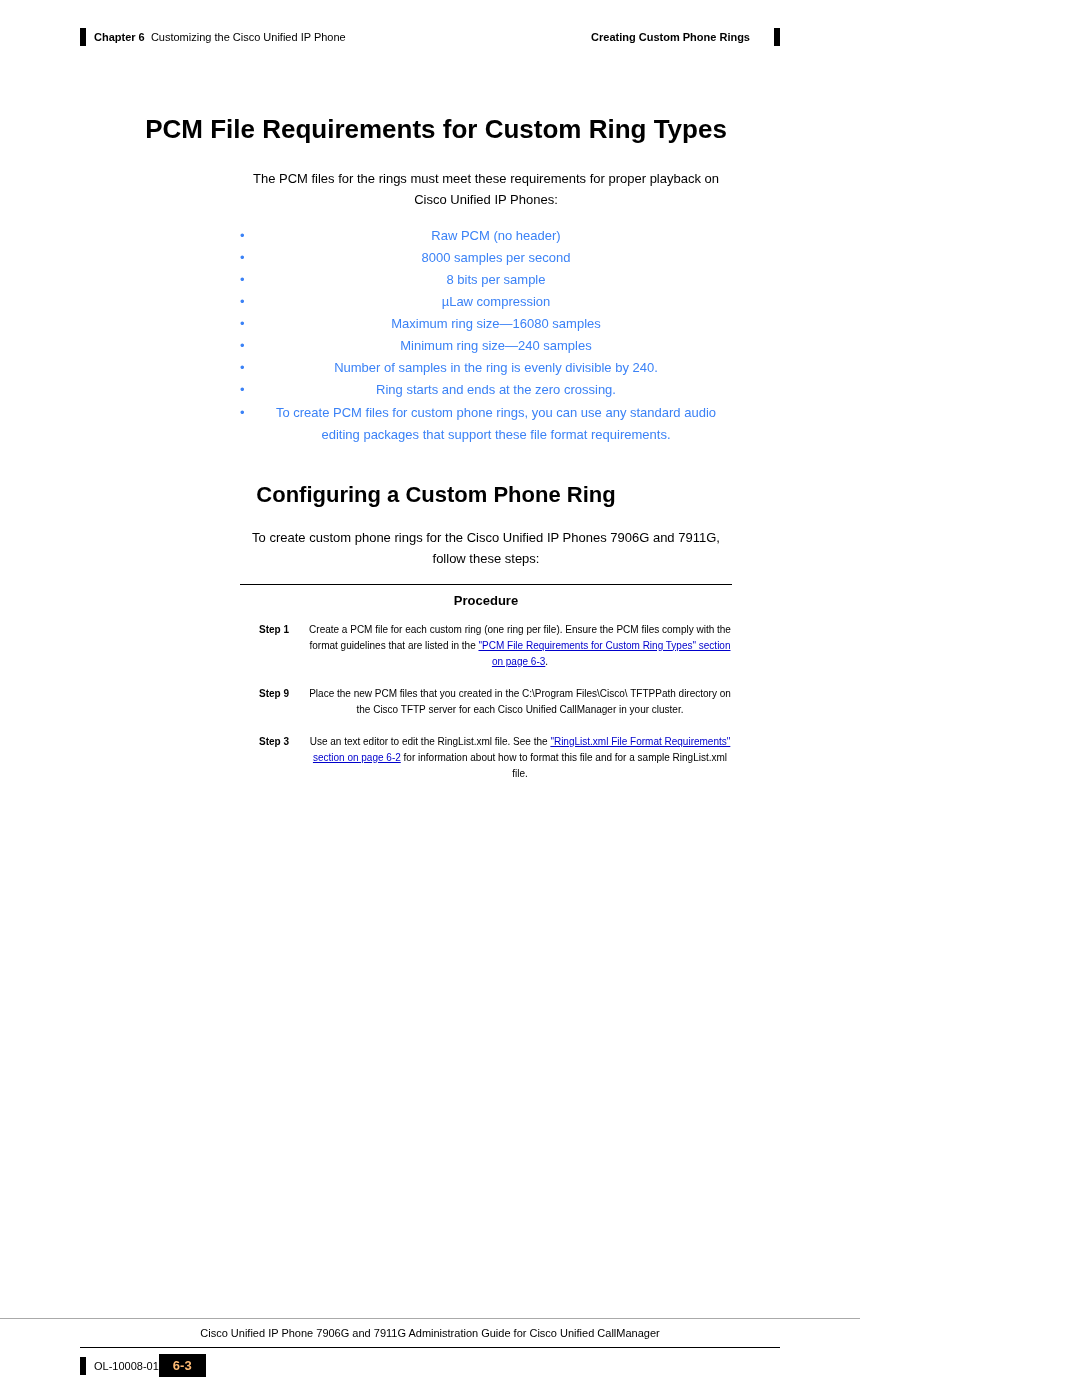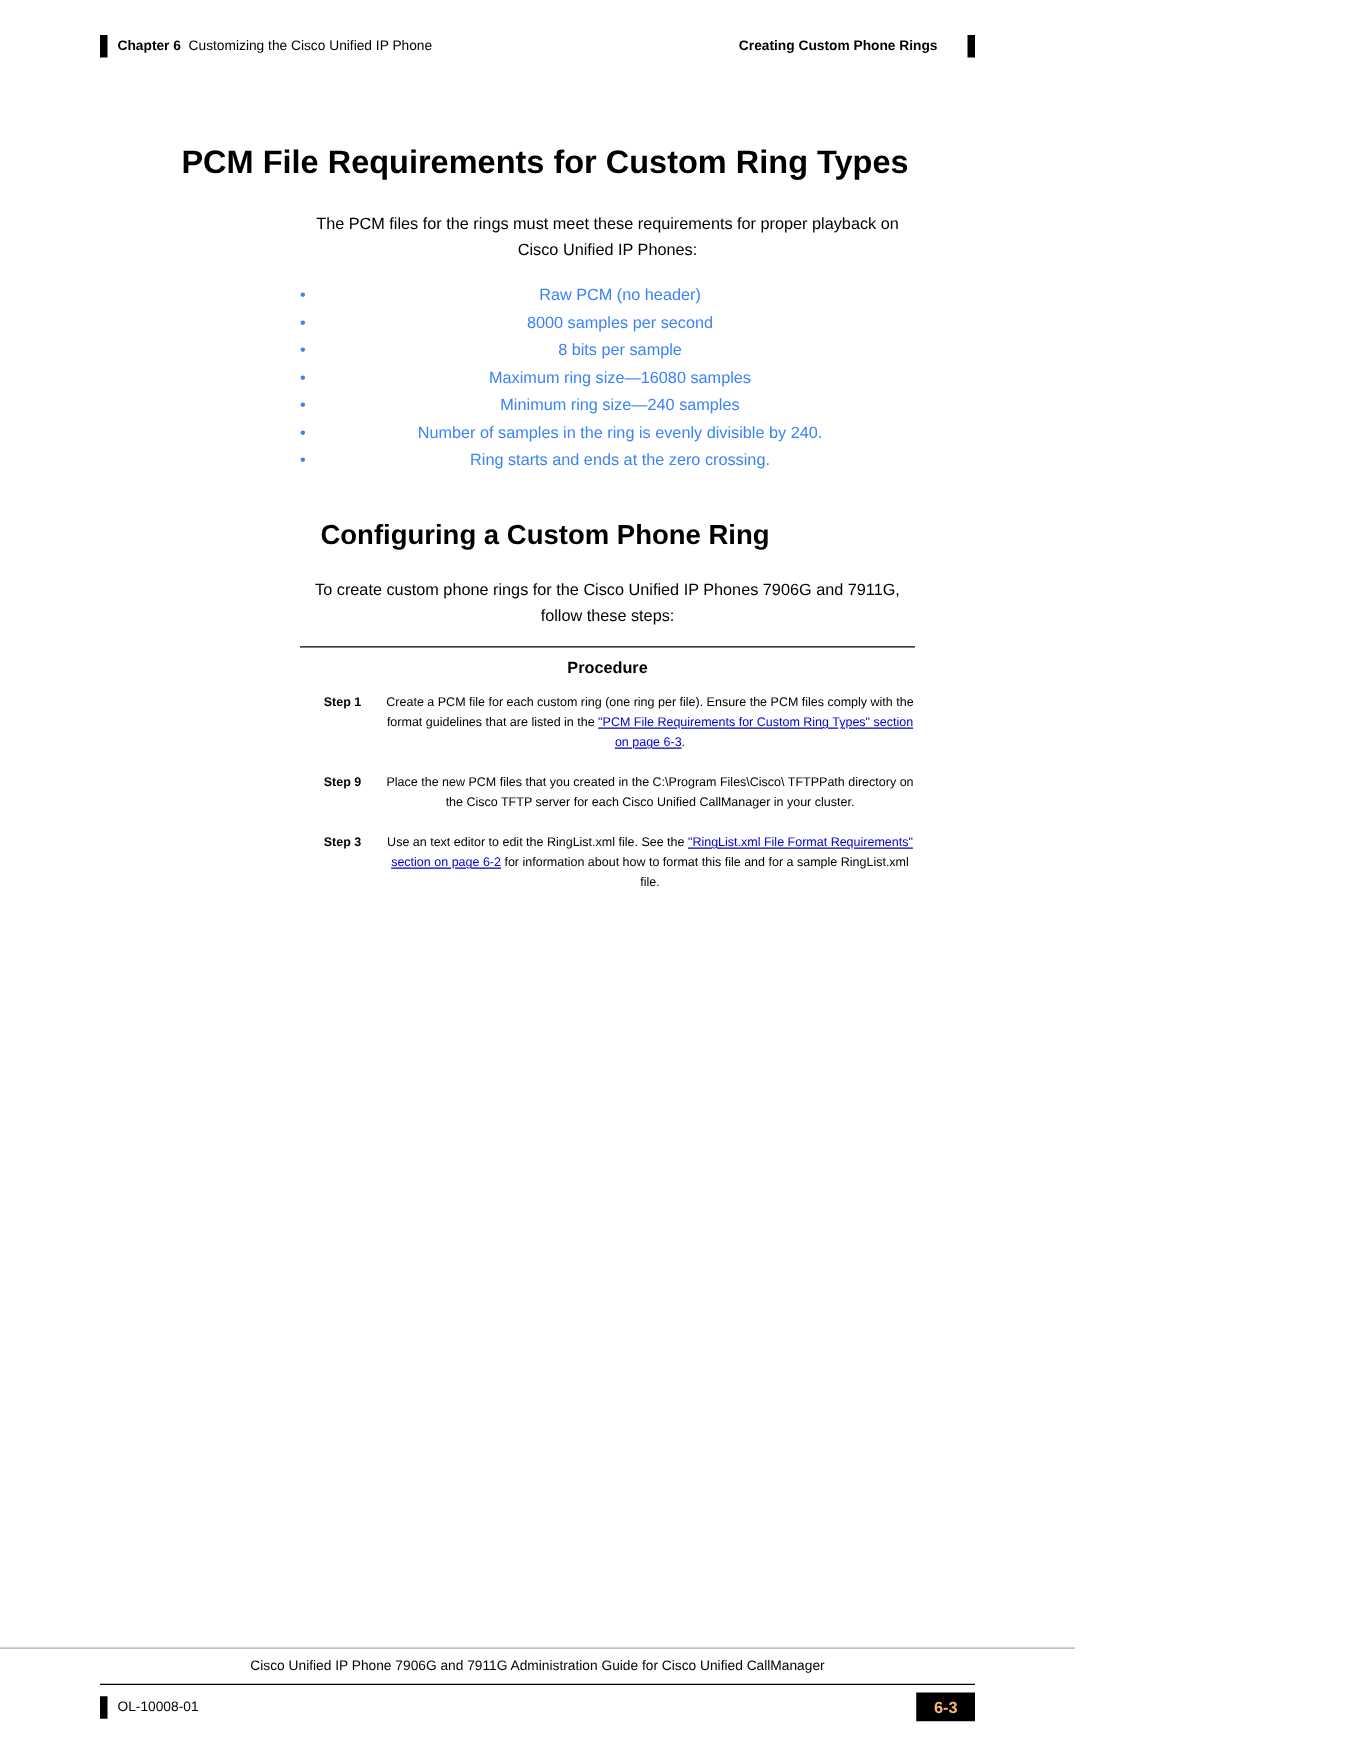--- a/index.html
+++ b/index.html
@@ -203,21 +203,20 @@
       font-family: Arial, Helvetica, sans-serif;
       font-size: 11px;
       color: #000;
       text-align: center;
       padding: 8px 49px;
       border-top: 1px solid #aaa;
     }
 
     .footer-bottom {
       display: flex;
-      justify-content: space-between;
       align-items: center;
       padding: 6px 80px 20px 80px;
     }
 
     .footer-bottom-left {
       display: flex;
       align-items: center;
       gap: 0;
     }
 
@@ -273,24 +272,26 @@
 
     <h1 class="section-title">PCM File Requirements for Custom Ring Types</h1>
 
     <div class="content-block">
       <p>The PCM files for the rings must meet these requirements for proper playback on Cisco Unified IP Phones:</p>
 
       <ul class="bullet-list">
         <li><span>Raw PCM (no header)</span></li>
         <li><span>8000 samples per second</span></li>
         <li><span>8 bits per sample</span></li>
+        <li><span>µLaw compression</span></li>
         <li><span>Maximum ring size—16080 samples</span></li>
         <li><span>Minimum ring size—240 samples</span></li>
         <li><span>Number of samples in the ring is evenly divisible by 240.</span></li>
         <li><span>Ring starts and ends at the zero crossing.</span></li>
+        <li><span>To create PCM files for custom phone rings, you can use any standard audio editing packages that support these file format requirements.</span></li>
       </ul>
     </div>
 
     <h2 class="section-title2" style="margin-top:36px;">Configuring a Custom Phone Ring</h2>
 
     <div class="content-block">
       <p>To create custom phone rings for the Cisco Unified IP Phones 7906G and 7911G, follow these steps:</p>
 
       <div class="procedure-section">
         <div class="procedure-label">Procedure</div>

